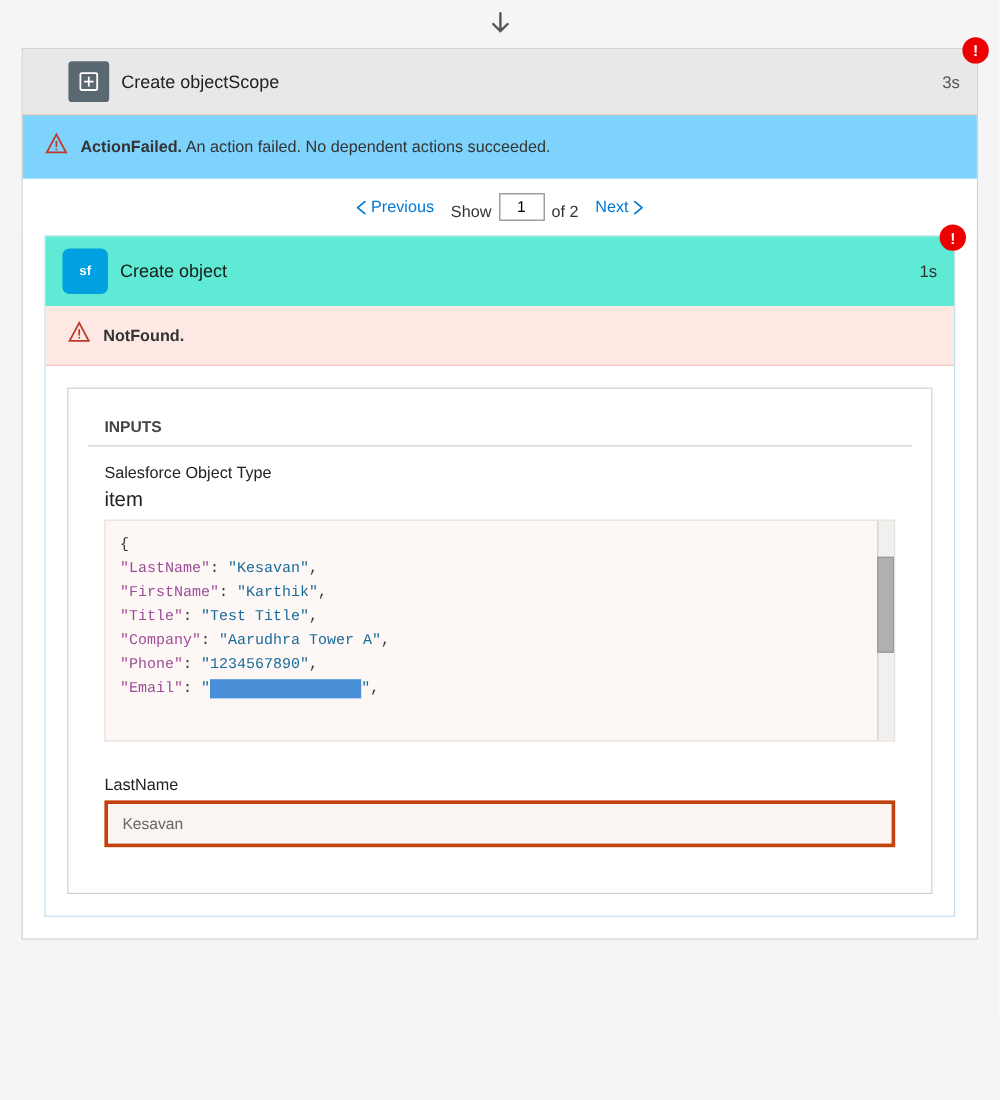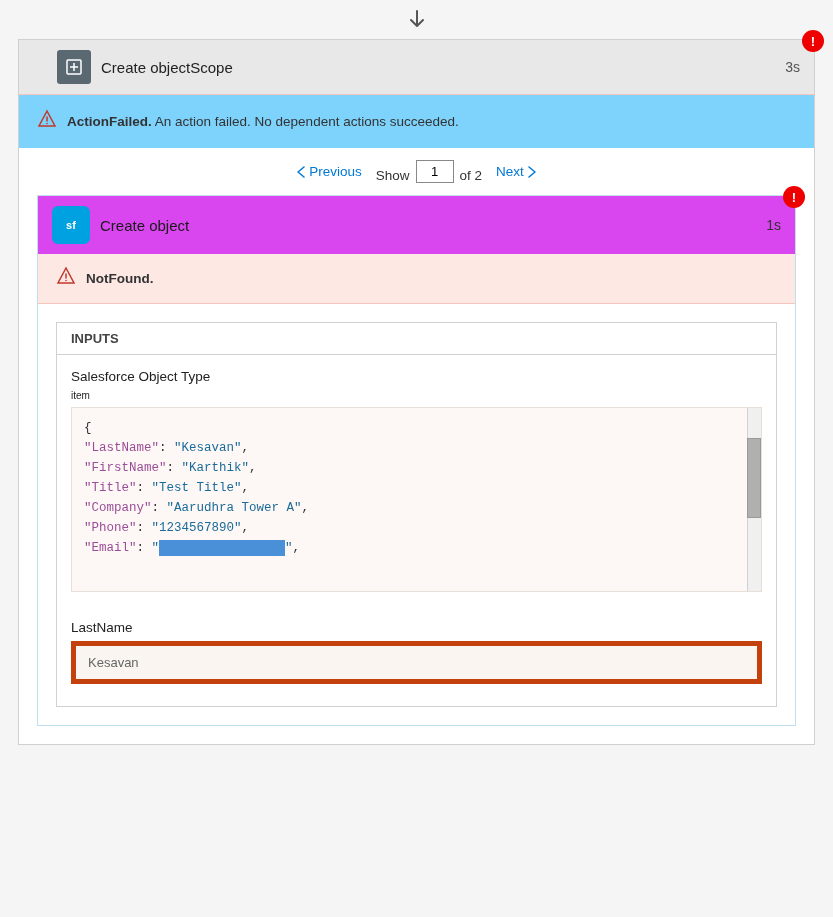--- a/index.html
+++ b/index.html
@@ -145,21 +145,21 @@
     }
 
     .inner-card {
       margin: 0 18px 18px 18px;
       border: 1px solid #c0e0f0;
       background: #fff;
       position: relative;
     }
 
     .inner-header {
-      background: #d946ef;
+      background: #5eead4;
       display: flex;
       align-items: center;
       justify-content: space-between;
       padding: 10px 14px;
     }
 
     .inner-header-left {
       display: flex;
       align-items: center;
       gap: 10px;
@@ -205,21 +205,21 @@
     }
 
     .not-found-text strong { font-weight: 700; }
 
     .inputs-section {
       padding: 18px;
     }
 
     .inputs-box {
       border: 1px solid #d0d0d0;
-      padding: 0;
+      padding: 16px;
     }
 
     .inputs-header {
       padding: 8px 14px;
       font-size: 13px;
       font-weight: 600;
       color: #444;
       border-bottom: 1px solid #d0d0d0;
     }
 
@@ -237,21 +237,21 @@
     .field-value-box {
       background: #faf5f0;
       border: 1px solid #e8e0d8;
       padding: 9px 12px;
       font-size: 13px;
       color: #666;
       margin-bottom: 16px;
     }
 
     .item-label {
-      font-size: 10px;
+      font-size: 17px;
       color: #222;
       margin-bottom: 6px;
     }
 
     .json-box {
       background: #fdf8f5;
       border: 1px solid #e8e0d8;
       padding: 10px 12px;
       font-size: 12.5px;
       font-family: 'Consolas', 'Courier New', monospace;
@@ -292,21 +292,21 @@
       right: 0;
       top: 30px;
       width: 14px;
       height: 80px;
       background: #b0b0b0;
       border: 1px solid #999;
     }
 
     .lastname-field-box {
       background: #faf5f0;
-      border: 5px solid #c2410c;
+      border: 3px solid #c2410c;
       padding: 9px 12px;
       font-size: 13px;
       color: #666;
       margin-bottom: 8px;
     }
   </style>
 </head>
 <body>
 
 <div class="top-arrow">

